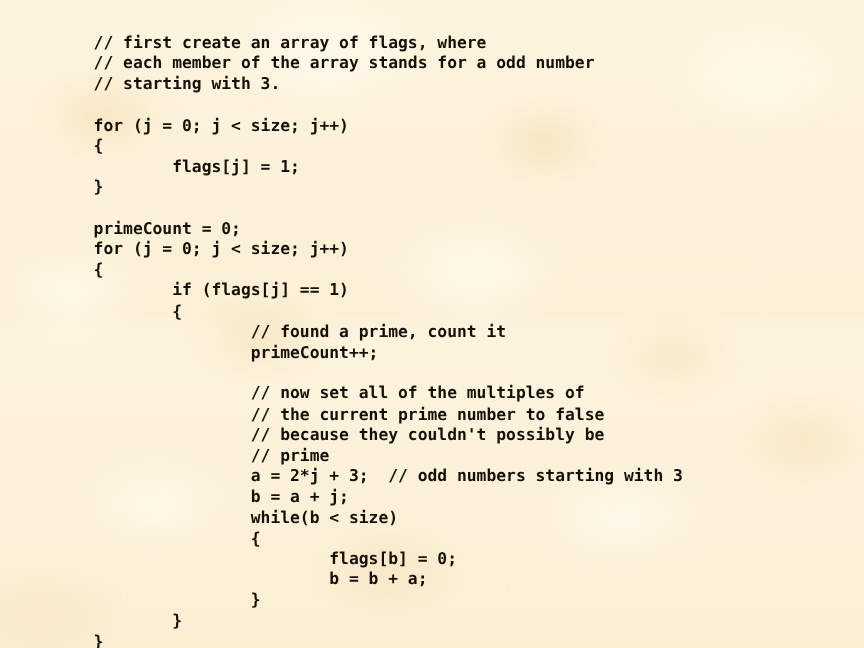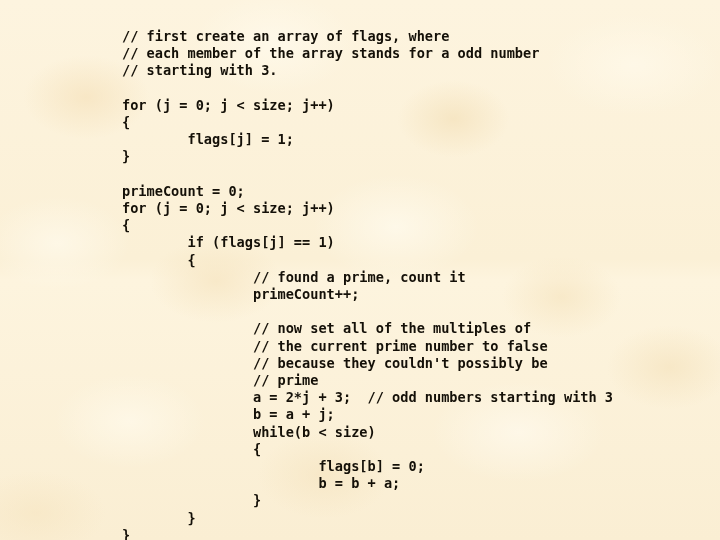--- a/index.html
+++ b/index.html
@@ -51,21 +51,20 @@
     color: #141008;
     white-space: pre;
     letter-spacing: 0px;
     -webkit-font-smoothing: none;
   }
 
   .code-line {
     display: block;
     min-height: 17.2px;
     white-space: pre;
-    margin-left: 44px;
   }
   .code-line.blank {
     height: 17.2px;
   }
 </style>
 </head>
 <body>
 
 <div id="slide" style="background-color: rgb(252, 242, 219);">
   <pre id="code-listing" style="color: rgb(20, 16, 8);"><span class="code-line">// first create an array of flags, where</span><span class="code-line">// each member of the array stands for a odd number</span><span class="code-line">// starting with 3.</span><span class="code-line blank">&nbsp;</span><span class="code-line">for (j = 0; j &lt; size; j++)</span><span class="code-line">{</span><span class="code-line">        flags[j] = 1;</span><span class="code-line">}</span><span class="code-line blank">&nbsp;</span><span class="code-line">primeCount = 0;</span><span class="code-line">for (j = 0; j &lt; size; j++)</span><span class="code-line">{</span><span class="code-line">        if (flags[j] == 1)</span><span class="code-line">        {</span><span class="code-line">                // found a prime, count it</span><span class="code-line">                primeCount++;</span><span class="code-line blank">&nbsp;</span><span class="code-line">                // now set all of the multiples of</span><span class="code-line">                // the current prime number to false</span><span class="code-line">                // because they couldn't possibly be</span><span class="code-line">                // prime</span><span class="code-line">                a = 2*j + 3;  // odd numbers starting with 3</span><span class="code-line">                b = a + j;</span><span class="code-line">                while(b &lt; size)</span><span class="code-line">                {</span><span class="code-line">                        flags[b] = 0;</span><span class="code-line">                        b = b + a;</span><span class="code-line">                }</span><span class="code-line">        }</span><span class="code-line">}</span></pre>

